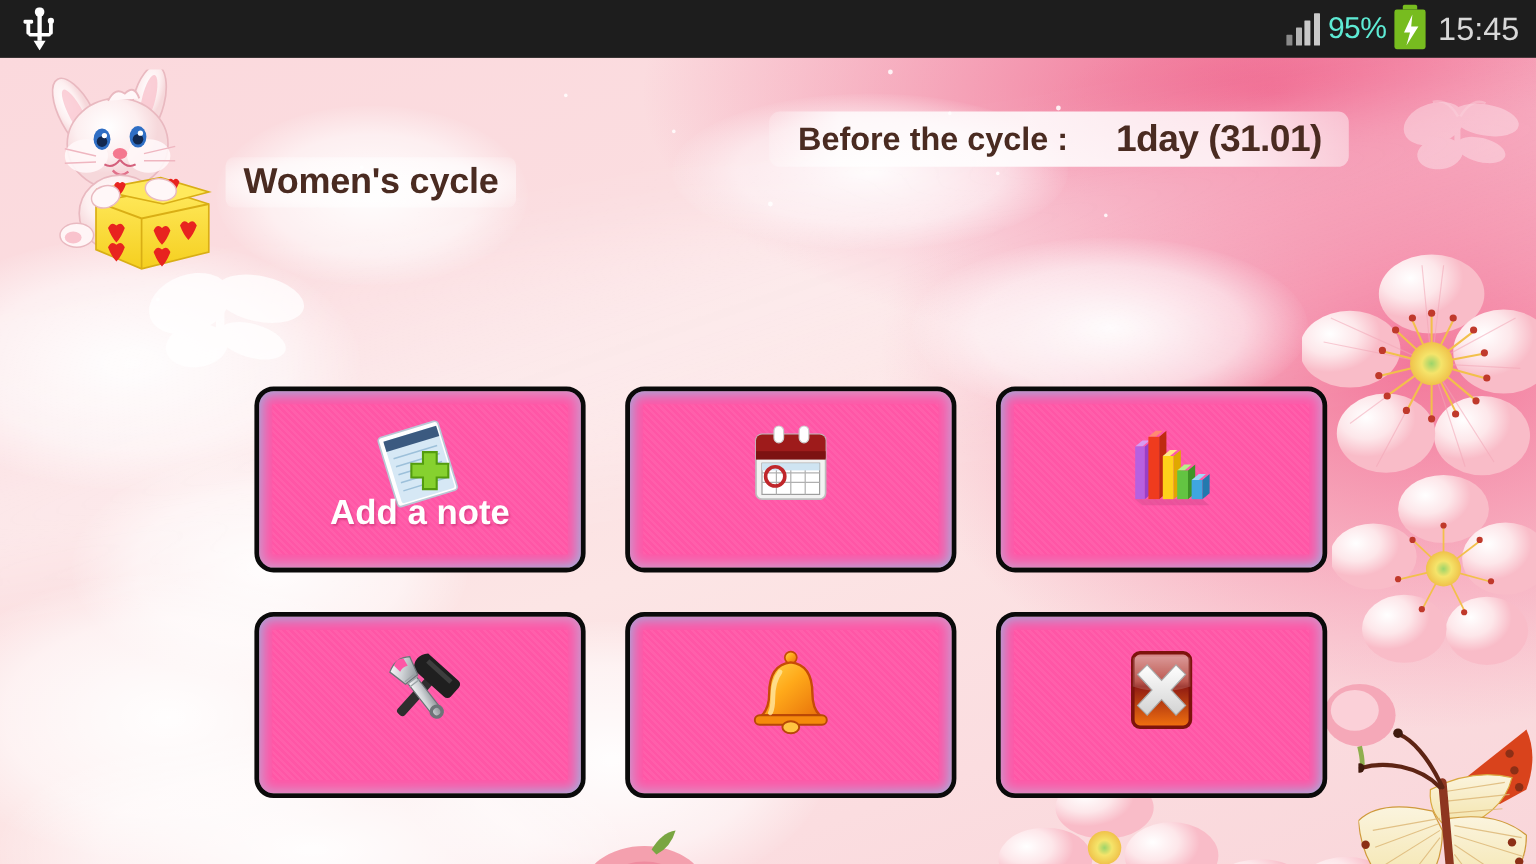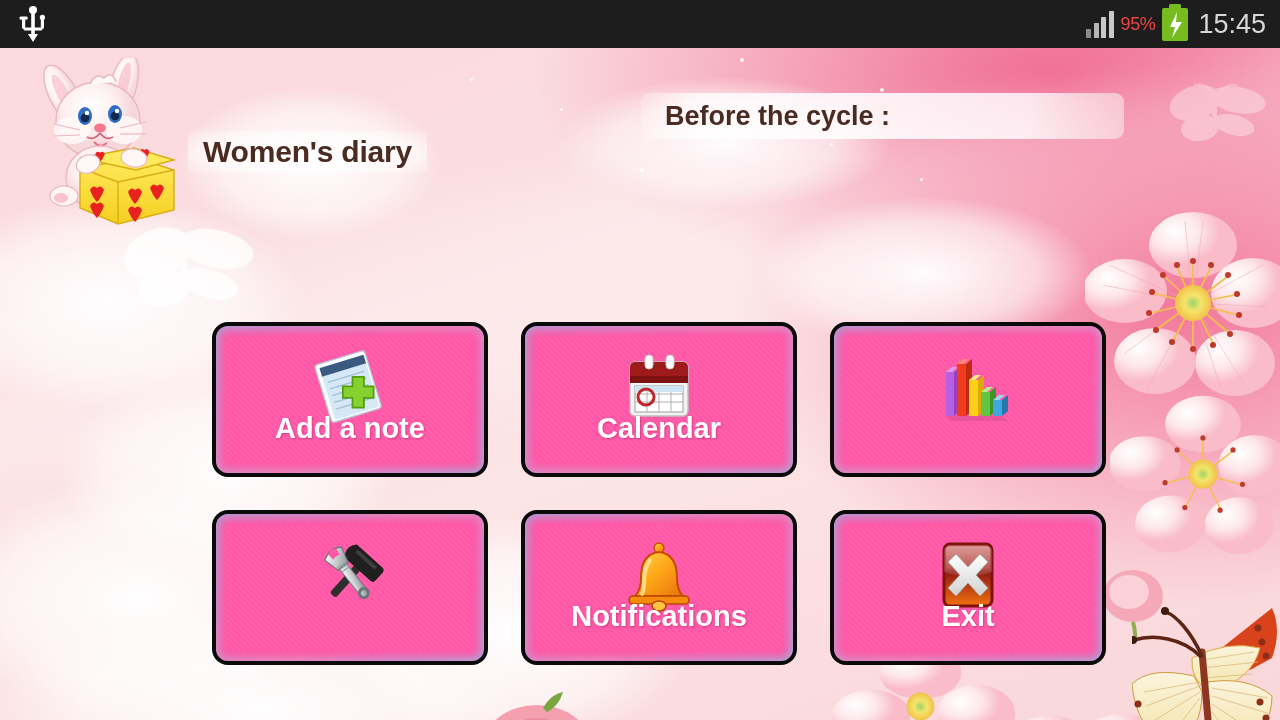--- a/index.html
+++ b/index.html
@@ -31,21 +31,21 @@
     height:48px;
     display:flex; align-items:center; gap:7px;
   }
   .sig-bars{ display:flex; align-items:flex-end; gap:2.5px; height:27px; }
   .sig-bars i{ display:block; width:5px; background:#c9c9c9; border-radius:0.5px; }
   .sig-bars i:nth-child(1){ height:9px; background:#8a8a8a;}
   .sig-bars i:nth-child(2){ height:15px; background:#b5b5b5;}
   .sig-bars i:nth-child(3){ height:21px; }
   .sig-bars i:nth-child(4){ height:27px; }
   #battery-pct{
-    color:#ef4444; font-size:18px; font-weight:400;
+    color:#5eead4; font-size:25px; font-weight:400;
     letter-spacing:-0.4px; line-height:1;
   }
   #battery-icon{
     position:relative; width:26px; height:33px;
     background:#77bc1f; border-radius:2px;
   }
   #battery-icon::before{
     content:""; position:absolute; left:7px; top:-4px;
     width:12px; height:4px; background:#77bc1f; border-radius:1.5px 1.5px 0 0;
   }
@@ -492,25 +492,26 @@
         <path d="M64 104 q2.5 -5 6 -1.5 q3.5 -3.5 6 1.5 q-2.5 7 -6 10 q-3.5 -3 -6 -10 z" transform="scale(0.8) translate(20,16)"></path>
         <path d="M115 98 q2.5 -5 6 -1.5 q3.5 -3.5 6 1.5 q-2.5 7 -6 10 q-3.5 -3 -6 -10 z" transform="scale(0.85) translate(16,12)"></path>
       </g>
     </g>
 
     <ellipse cx="60" cy="106" rx="12" ry="9" fill="#fff7f8" stroke="#e9b9c0" stroke-width="1.2" transform="rotate(-18 60 106)"></ellipse>
     <ellipse cx="106" cy="100" rx="13" ry="9" fill="#fff7f8" stroke="#e9b9c0" stroke-width="1.2" transform="rotate(10 106 100)"></ellipse>
   </svg>
 
   <div id="app-title-pill">
-    <span id="app-title-text">Women's diary</span>
+    <span id="app-title-text">Women's cycle</span>
   </div>
 
   <div id="cycle-pill">
     <span id="cycle-label">Before the cycle :</span>
+    <span id="cycle-value">1day (31.01)</span>
   </div>
 
   <div id="grid">
 
     <div class="tile">
       <div class="tile-inner">
         <div class="tile-icon">
           <svg viewBox="0 0 92 76" width="92" height="76">
             <g transform="rotate(-17 46 36)">
               <rect x="18" y="6" width="52" height="60" rx="3" fill="#ffffff" stroke="#b9c9d6" stroke-width="1.4"></rect>
@@ -551,21 +552,20 @@
                 <path d="M58 36 V62"></path>
             </g>
             <rect x="22" y="36" width="48" height="6" fill="#cfe4f2"></rect>
             <circle cx="33" cy="47" r="8" fill="none" stroke="#c0262a" stroke-width="3"></circle>
             <g fill="#ffffff" stroke="#cccccc" stroke-width="1">
               <rect x="32" y="5" width="8" height="14" rx="4"></rect>
               <rect x="53" y="5" width="8" height="14" rx="4"></rect>
             </g>
           </svg>
         </div>
-        <div class="tile-label">Calendar</div>
       </div>
     </div>
 
     <div class="tile">
       <div class="tile-inner">
         <div class="tile-icon">
           <svg viewBox="0 0 92 76" width="92" height="76">
             <g>
 
               <path d="M24 22 l6 -5 h6 l-6 5 z" fill="#d79bf0"></path>
@@ -641,21 +641,20 @@
                 <stop offset="100%" stop-color="#e8720a"></stop>
               </linearGradient>
             </defs>
             <circle cx="46" cy="10" r="5" fill="url(#bellg)" stroke="#c74b06" stroke-width="1.4"></circle>
             <path d="M46 14 q-18 2 -18 26 q0 12 -6 18 h48 q-6 -6 -6 -18 q0 -24 -18 -26 z" fill="url(#bellg)" stroke="#c74b06" stroke-width="2"></path>
             <path d="M20 58 h52 a4 4 0 0 1 0 8 h-52 a4 4 0 0 1 0 -8 z" fill="#f58a0c" stroke="#b84806" stroke-width="1.6"></path>
             <ellipse cx="46" cy="68" rx="7" ry="5" fill="#ffc541" stroke="#b84806" stroke-width="1.6"></ellipse>
             <path d="M37 22 q-6 8 -6 22 q0 8 -2 12" stroke="#ffe9a8" stroke-width="4" fill="none" opacity="0.75" stroke-linecap="round"></path>
           </svg>
         </div>
-        <div class="tile-label">Notifications</div>
       </div>
     </div>
 
     <div class="tile">
       <div class="tile-inner">
         <div class="tile-icon">
           <svg viewBox="0 0 92 76" width="92" height="76">
             <defs>
               <linearGradient id="redg" x1="0" y1="0" x2="0" y2="1">
                 <stop offset="0%" stop-color="#d98f8f"></stop>
@@ -668,18 +667,17 @@
                 <stop offset="100%" stop-color="#d2d2d2"></stop>
               </linearGradient>
             </defs>
             <rect x="22" y="6" width="48" height="62" rx="6" fill="url(#redg)" stroke="#7d130c" stroke-width="3"></rect>
             <path d="M25 9 h42 a3 3 0 0 1 3 3 v22 q-24 8 -48 0 v-22 a3 3 0 0 1 3 -3 z" fill="#ffffff" opacity="0.16"></path>
             <g fill="url(#xg)" stroke="#a9a9a9" stroke-width="1">
               <path d="M34 16 l12 13 l12 -13 l8 8 l-12 13 l12 13 l-8 8 l-12 -13 l-12 13 l-8 -8 l12 -13 l-12 -13 z"></path>
             </g>
           </svg>
         </div>
-        <div class="tile-label">Exit</div>
       </div>
     </div>
 
   </div>
 </div>
 
 </body></html>

